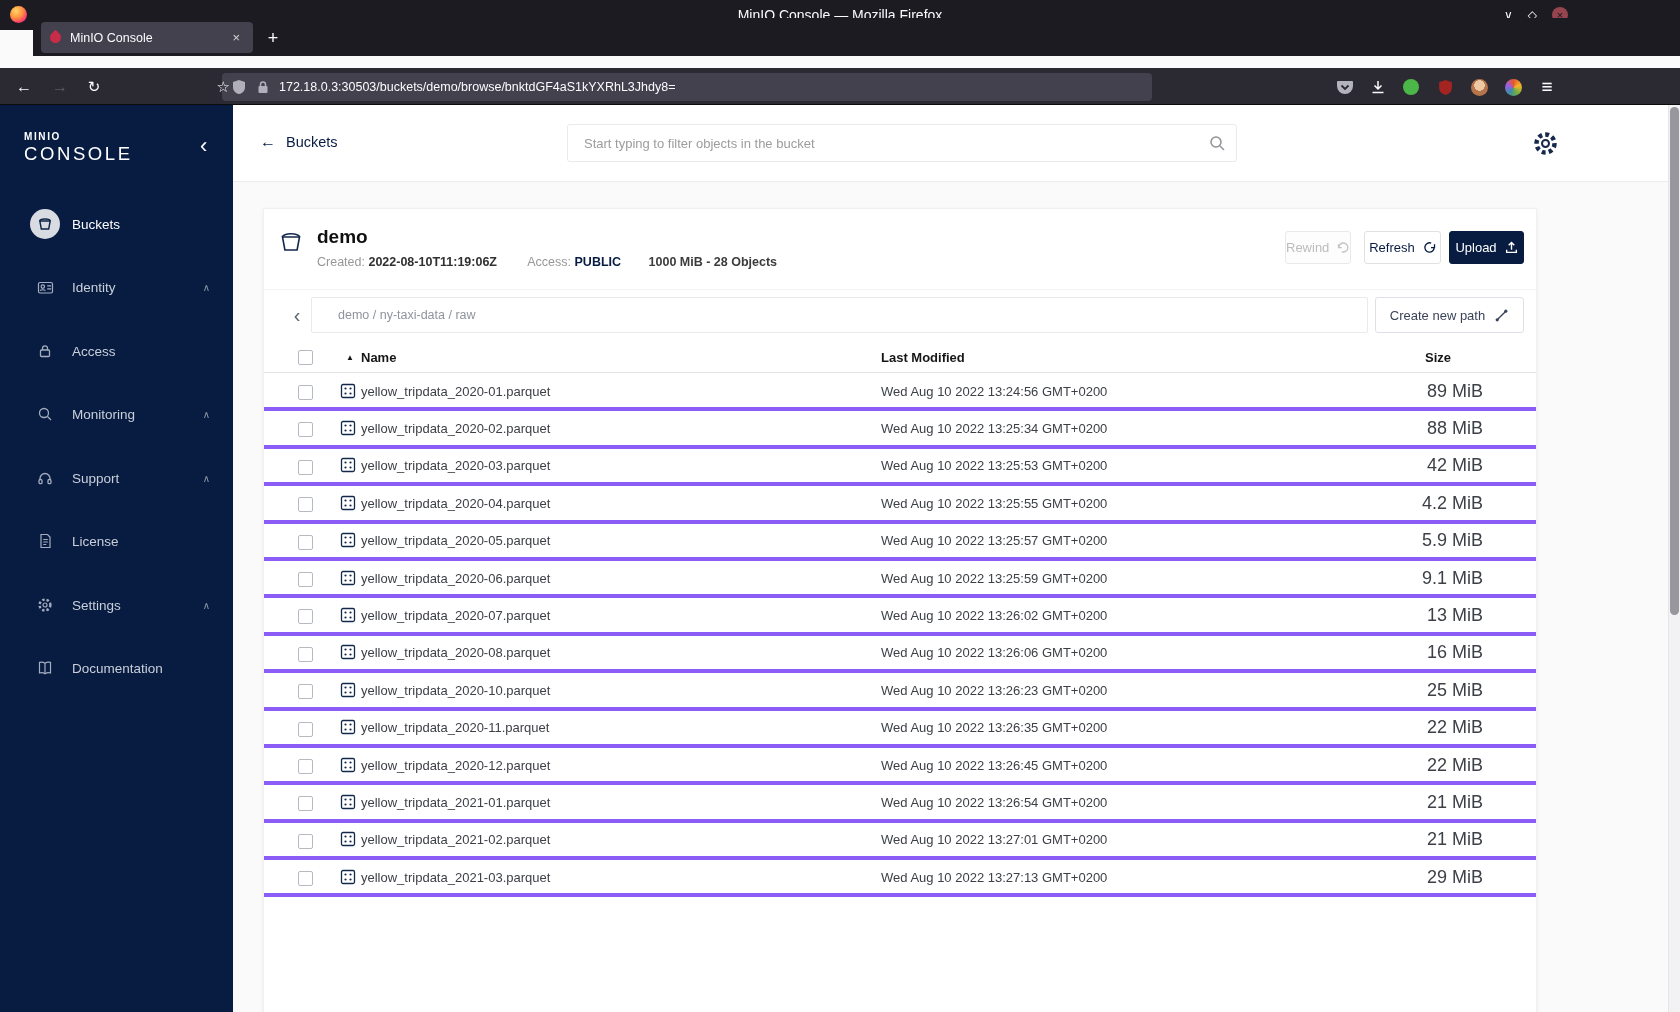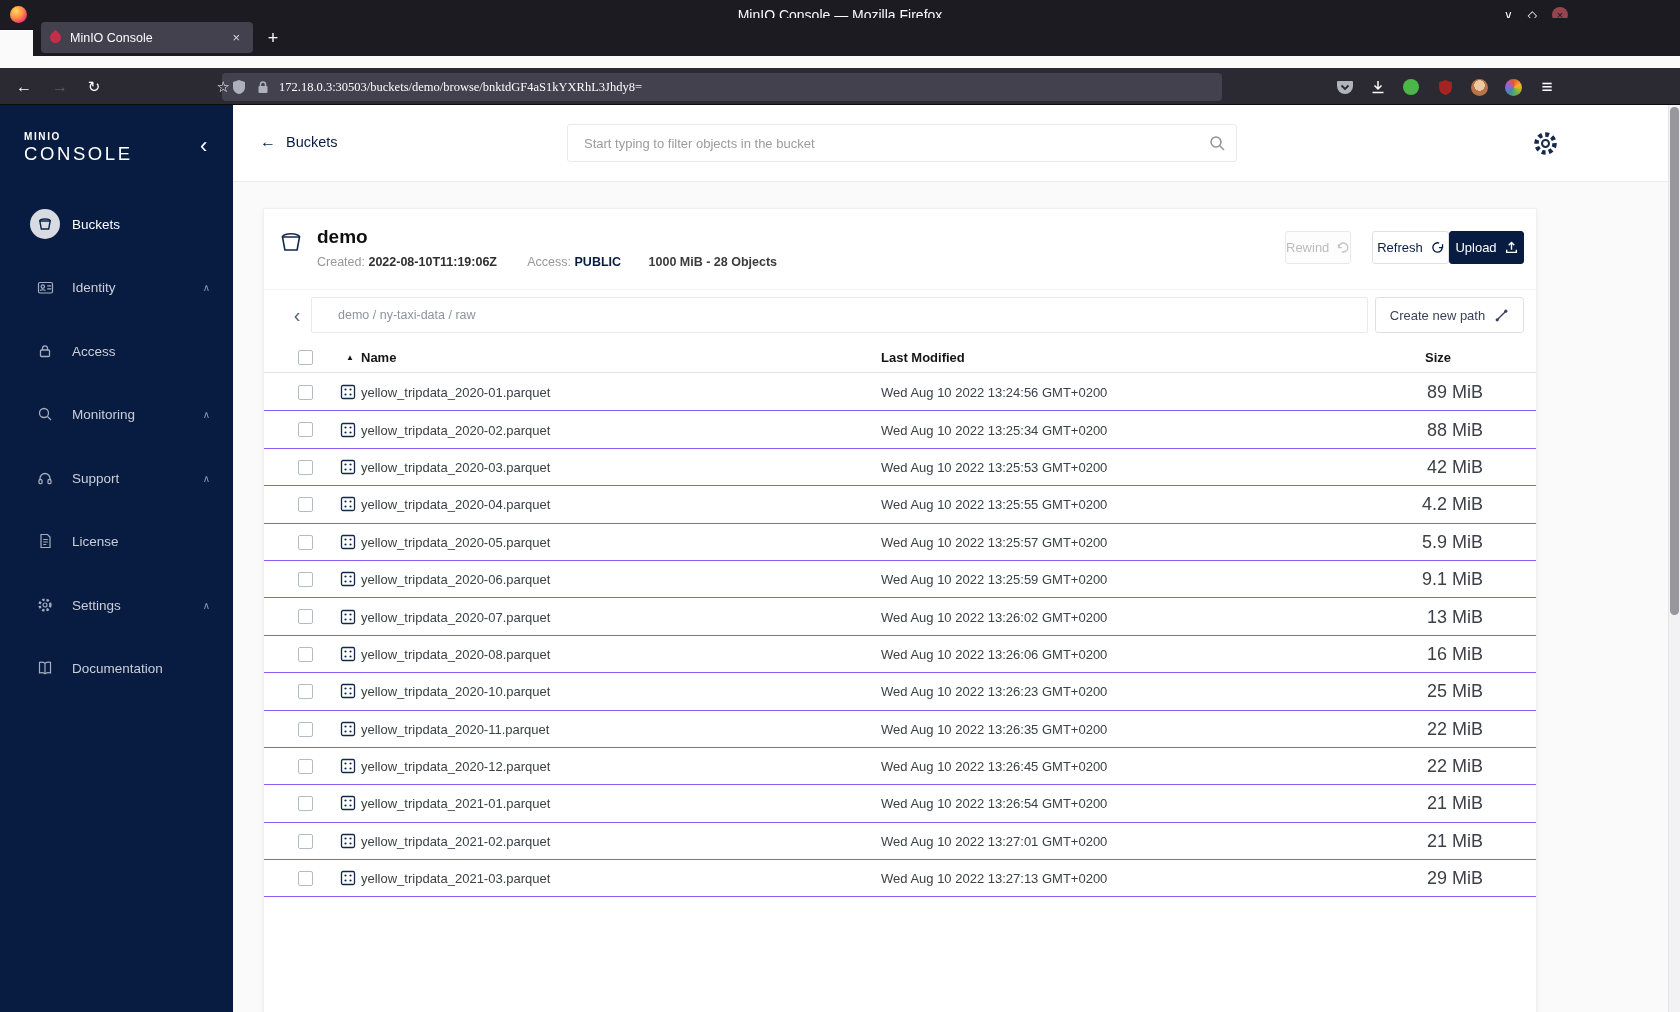--- a/index.html
+++ b/index.html
@@ -21,22 +21,22 @@
   .tab-favicon { width:11px; height:11px; background:#c72c48; border-radius:0 50% 50% 50%; transform:rotate(45deg); flex:0 0 auto; }
   .tab-title { color:#fbfbfe; font-size:12.5px; margin-left:9px; flex:1; white-space:nowrap; overflow:hidden; }
   .tab-close { color:#d7d7db; font-size:13px; padding:2px 4px; }
   .newtab { position:absolute; left:226px; top:6px; width:28px; height:28px; color:#fbfbfe; font-size:18px;
             display:flex; align-items:center; justify-content:center; }
 
   .navbar { position:absolute; left:0; top:68px; width:1680px; height:37px; background:#2b2a33; border-bottom:1px solid #0c0c0d; }
   .nav-btn { position:absolute; top:5px; width:28px; height:28px; display:flex; align-items:center; justify-content:center;
              color:#fbfbfe; font-size:16px; border-radius:4px; }
   .nav-back { left:10px; } .nav-fwd { left:46px; color:#5c5b66; } .nav-reload { left:80px; font-size:15px; }
-  .url-bar { position:absolute; left:222px; top:5px; width:1000px; height:28px; background:#42414d; border-radius:4px;
-             display:flex; align-items:center;font-family:Liberation Serif, serif; }
+  .url-bar { position:absolute; left:222px; top:5px; width:930px; height:28px; background:#42414d; border-radius:4px;
+             display:flex; align-items:center; }
   .url-text { color:#fbfbfe; font-size:12.5px; margin-left:10px; white-space:nowrap; }
   .url-star { position:absolute; right:1450px; top:11px; color:#fbfbfe; font-size:15px; line-height:1; }
   .ticon { position:absolute; top:5px; width:28px; height:28px; display:flex; align-items:center; justify-content:center; border-radius:4px; }
   .dot-green { width:16px; height:16px; border-radius:50%; background:#4cb749; }
   .avatar-dot { width:17px; height:17px; border-radius:50%; background:radial-gradient(circle at 50% 38%, #ecc9a2 0 38%, #b5744a 40% 100%); }
   .pinwheel { width:17px; height:17px; border-radius:50%;
               background:conic-gradient(#e4572e, #f7b32b, #76b041, #3b8ea5, #9b5de5, #e4572e); }
   .hamburger { color:#fbfbfe; font-size:19px; }
 
   
@@ -74,40 +74,40 @@
   .bucket-icon { position:absolute; left:14px; top:20px; }
   .bucket-title { position:absolute; left:53px; top:17px; font-size:19px; font-weight:bold; color:#101010; }
   .bucket-meta { position:absolute; left:53px; top:46px; font-size:12.5px; color:#979797; white-space:nowrap; }
   .meta-val { color:#303030; font-weight:bold; }
   .meta-public { color:#081c42; font-weight:bold; }
   .meta-usage { color:#3c3c3c; font-weight:bold; margin-left:24px; }
   .meta-gap { display:inline-block; width:24px; }
   .btn { position:absolute; top:22px; height:33px; border-radius:3px; font-size:13px; display:flex; align-items:center;
          justify-content:center; gap:8px; border:1px solid #e1e1e1; background:#fff; color:#081c42; }
   .btn-rewind { left:1021px; width:66px; color:#bcbcbc; border-color:#e9e9e9; background:#fdfdfd; }
-  .btn-refresh { left:1100px; width:77px;margin-left:8px; }
+  .btn-refresh { left:1100px; width:77px; }
   .btn-upload { left:1185px; width:75px; background:#081c42; border-color:#081c42; color:#fff; }
   .card-divider { position:absolute; left:0; top:80px; width:100%; border-top:1px solid #f3f3f3; }
 
   .path-back { position:absolute; left:21px; top:88px; width:24px; height:36px; display:flex; align-items:center; justify-content:center;
                color:#566071; font-size:20px; }
   .path-box { position:absolute; left:47px; top:88px; width:1057px; height:36px; border:1px solid #eaeaea; border-radius:2px;
               display:flex; align-items:center; padding-left:26px; color:#8f949b; font-size:12.5px; }
   .create-path { position:absolute; left:1111px; top:88px; width:149px; height:36px; border:1px solid #dde1e7; border-radius:3px;
                  background:#fff; display:flex; align-items:center; justify-content:center; gap:9px; color:#3a4357; font-size:13px; }
 
   .thead { position:absolute; left:0; top:133px; width:100%; height:31px; border-bottom:1px solid #e4e4e4; }
   .cb { position:absolute; width:15px; height:15px; border:1px solid #b5bac2; border-radius:2px; background:#fff; }
   .thead .cb { left:34px; top:8px; }
   .th { position:absolute; top:8px; font-size:13px; font-weight:bold; color:#161616; }
   .th-sort { position:absolute; left:82px; top:11px; font-size:8px; color:#161616; }
   .th-name { left:97px; } .th-mod { left:617px; } .th-size { left:1161px; }
 
   .rows { position:absolute; left:0; top:165px; width:100%; }
-  .trow { position:relative; height:37.4px; border-bottom:1px solid #8b5cf6; }
+  .trow { position:relative; height:37.4px; border-bottom:4px solid #8b5cf6; }
   .trow .cb { left:34px; top:11px; }
   .ficon { position:absolute; left:76px; top:50%; transform:translateY(-50%); width:16px; height:16px; }
   .fname { position:absolute; left:97px; top:50%; transform:translateY(-50%); font-size:13px; color:#3d4046; }
   .fdate { position:absolute; left:617px; top:50%; transform:translateY(-50%); font-size:13px; color:#3d4046; }
   .fsize { position:absolute; right:53px; top:50%; transform:translateY(-50%); font-size:18px; color:#3d4046; }
 </style>
 <title>MinIO Console — Mozilla Firefox</title></head>
 <body>
 
 <div class="titlebar">

